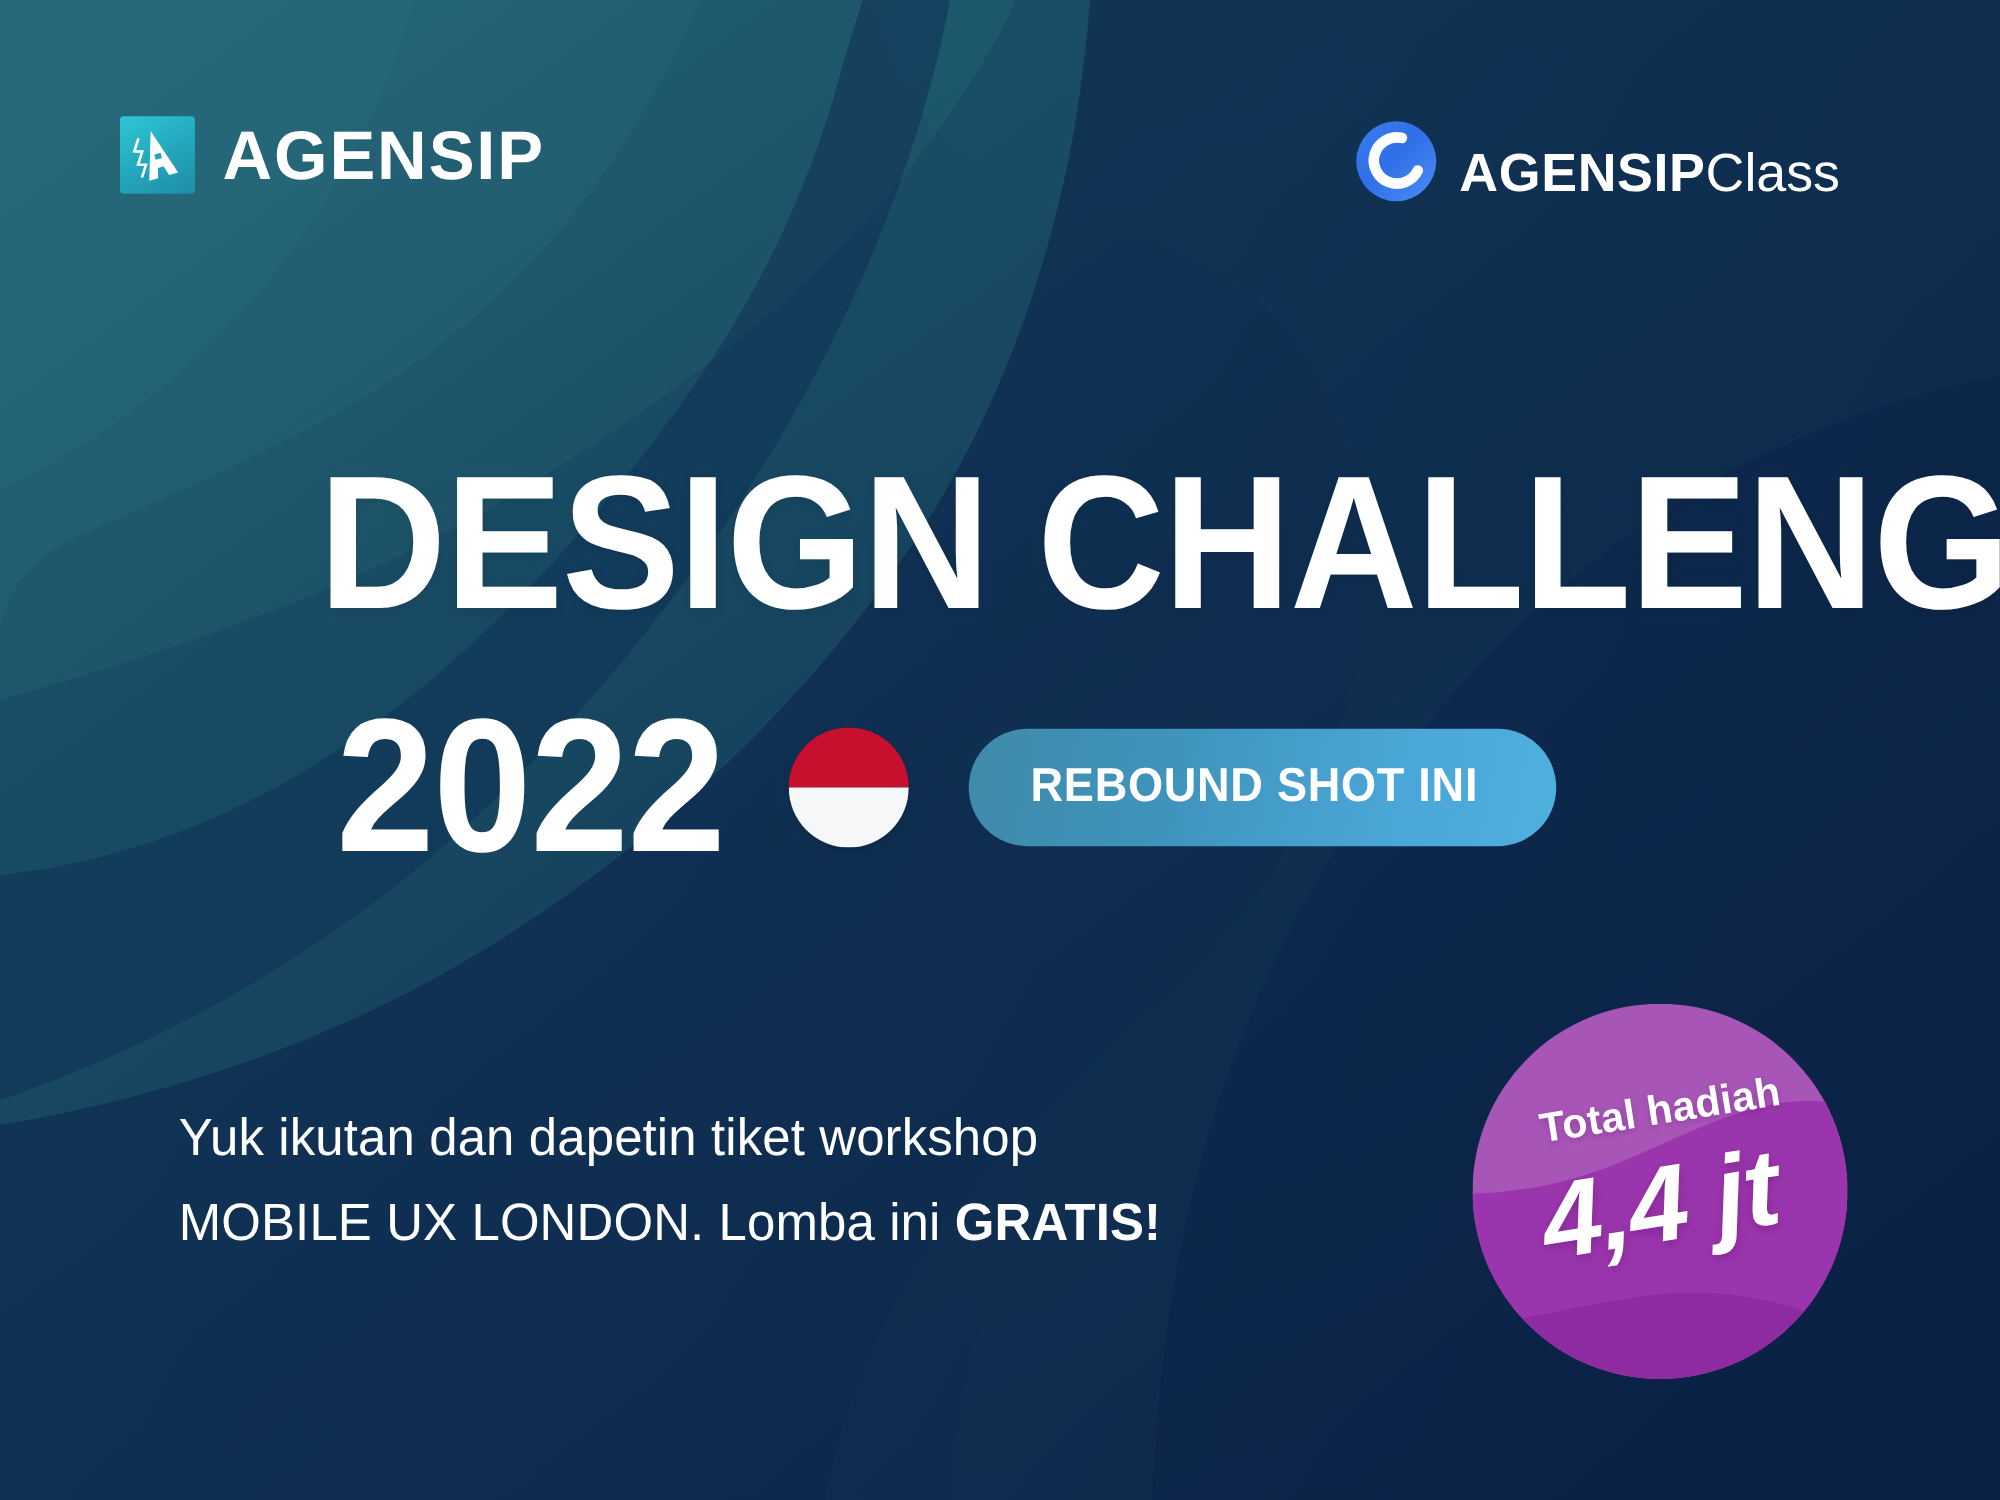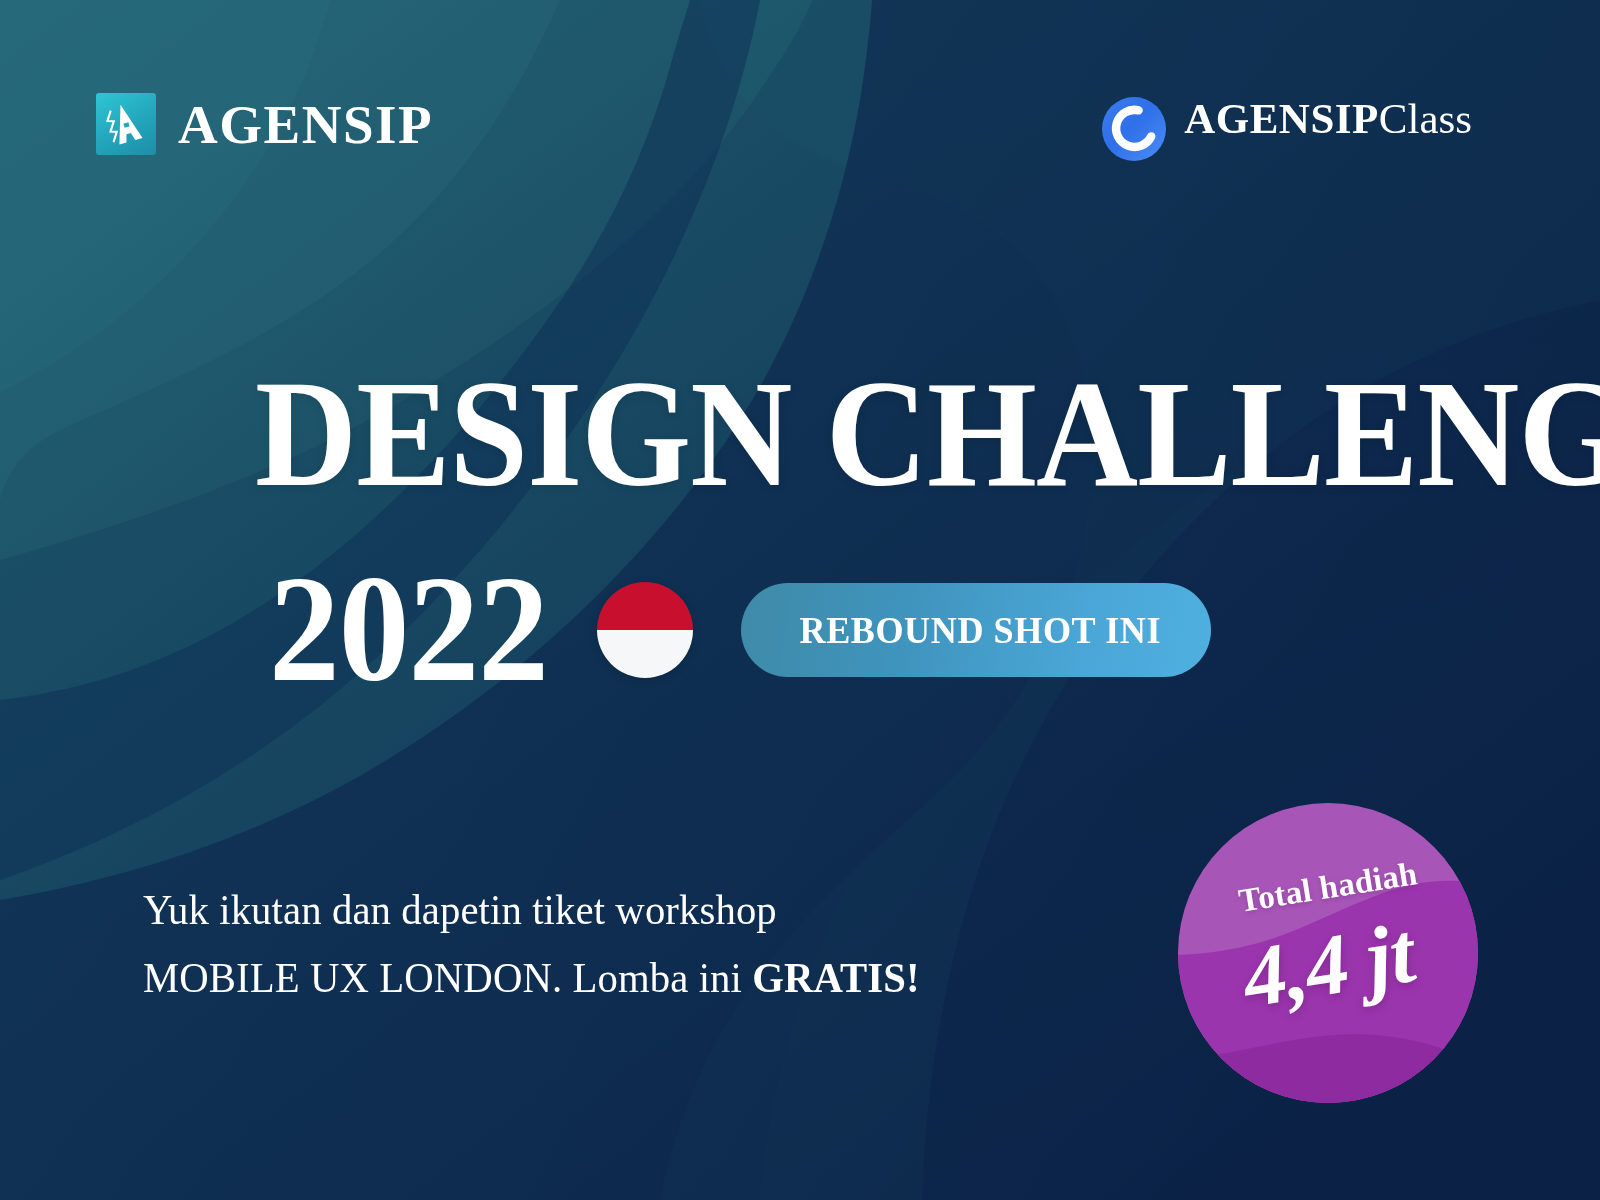--- a/index.html
+++ b/index.html
@@ -5,21 +5,21 @@
   html, body {
     margin: 0;
     padding: 0;
     background: #0b1f3f;
   }
   #poster {
     position: relative;
     width: 1600px;
     height: 1200px;
     overflow: hidden;
-    font-family: Liberation Serif, serif;
+    font-family: Liberation Sans, sans-serif;
     background: #c2410c;
     user-select: none;
   }
 
   
   .bg-layer {
     position: absolute;
     inset: 0;
     width: 100%;
     height: 100%;
@@ -54,21 +54,21 @@
     letter-spacing: 1.5px;
     line-height: 1;
     white-space: nowrap;
   }
 
   .brand-right {
     position: absolute;
     right: 128px;
     top: 97px;
     display: flex;
-    align-items: flex-start;
+    align-items: flex-end;
     gap: 18px;
     z-index: 6;
   }
   .mark-circle {
     width: 64px;
     height: 64px;
     border-radius: 50%;
     background: linear-gradient(135deg, #3d7df0 0%, #2f6fe8 45%, #4a8ef5 100%);
     position: relative;
     overflow: hidden;
@@ -133,21 +133,21 @@
   }
   .flag .flag-top { height: 50%; background: #c8102e; }
   .flag .flag-bottom { height: 50%; background: #f5f7f8; }
 
   .pill {
     height: 94px;
     border-radius: 47px;
     background: linear-gradient(100deg, #3f8aa8 0%, #3f94bd 35%, #4aa6d6 72%, #4fb0e0 100%);
     display: flex;
     align-items: center;
-    justify-content: flex-end;
+    justify-content: flex-start;
     padding: 0 40px;
     min-width: 470px;
     box-sizing: border-box;
   }
   .pill-text {
     color: #ffffff;
     font-weight: bold;
     font-size: 38px;
     letter-spacing: 0.6px;
     white-space: nowrap;

